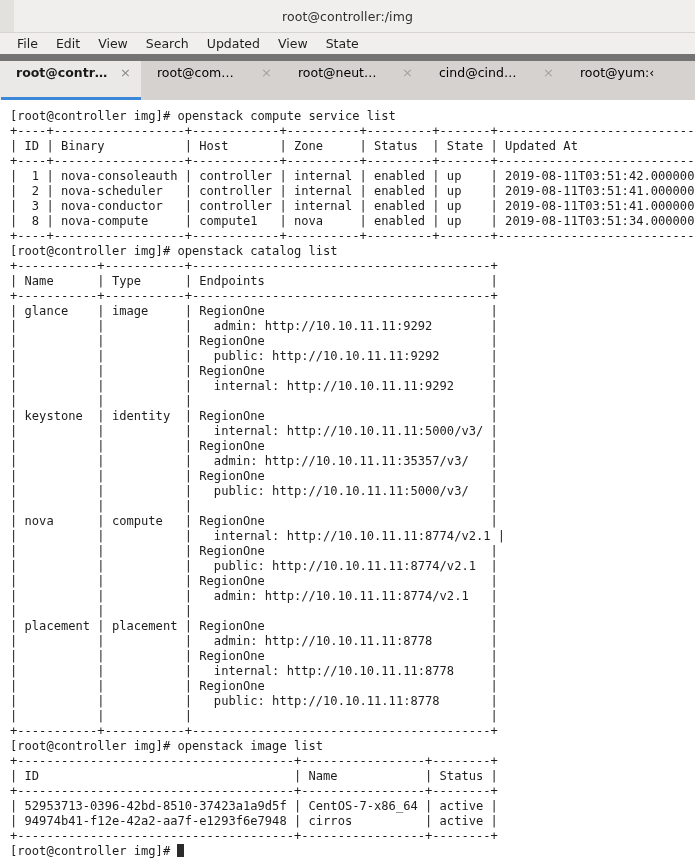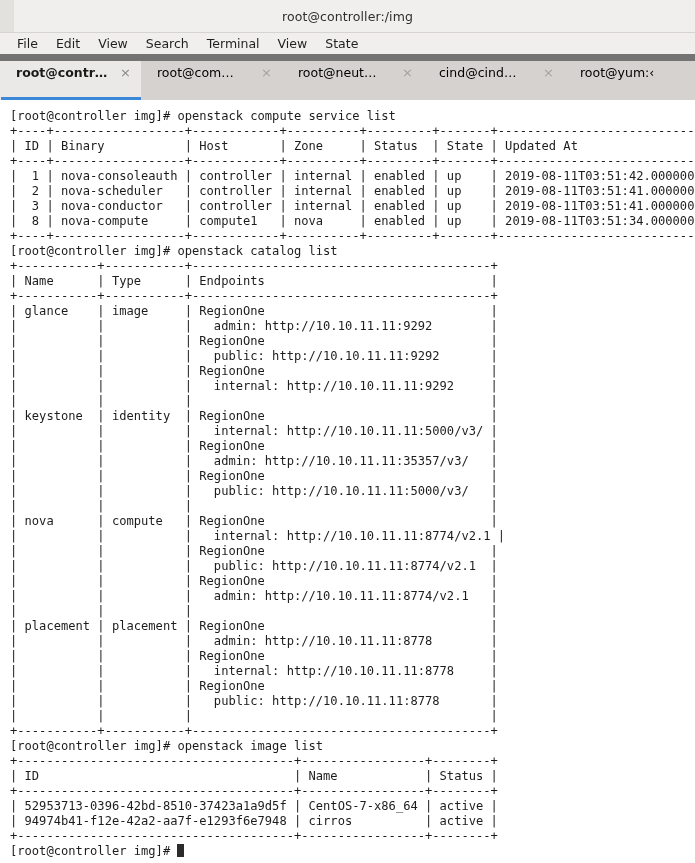--- a/index.html
+++ b/index.html
@@ -170,21 +170,21 @@
   <div id="titlebar">
     <div class="tb-left-nub"></div>
     <span class="title-text">root@controller:/img</span>
   </div>
 
   <div id="menubar">
     <div class="menu-item">File</div>
     <div class="menu-item">Edit</div>
     <div class="menu-item">View</div>
     <div class="menu-item">Search</div>
-    <div class="menu-item">Terminal</div>
+    <div class="menu-item">Updated</div>
     <div class="menu-item">View</div>
     <div class="menu-item">State</div>
   </div>
 
   <div id="tabbar">
     <div class="tab active">
       <span class="tab-label">root@contr…</span>
       <span class="tab-close">×</span>
     </div>
     <div class="tab">

